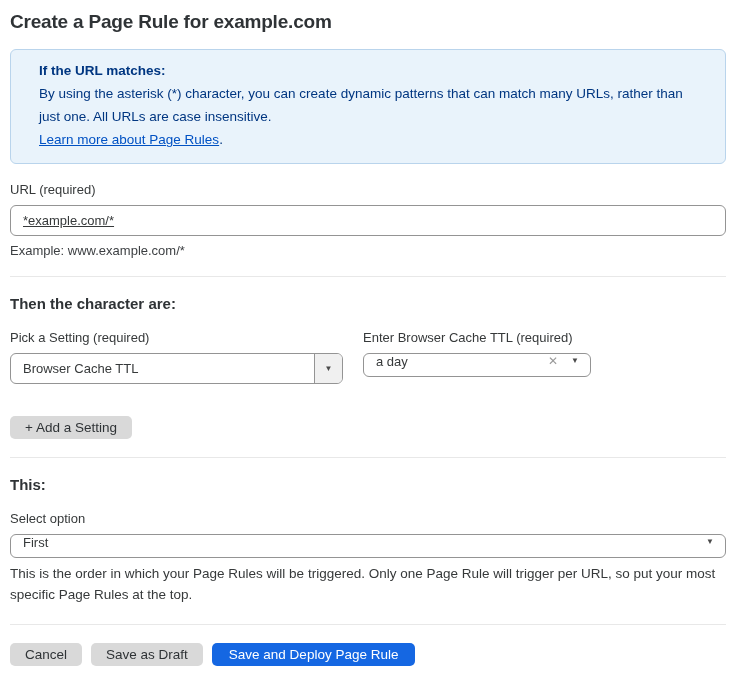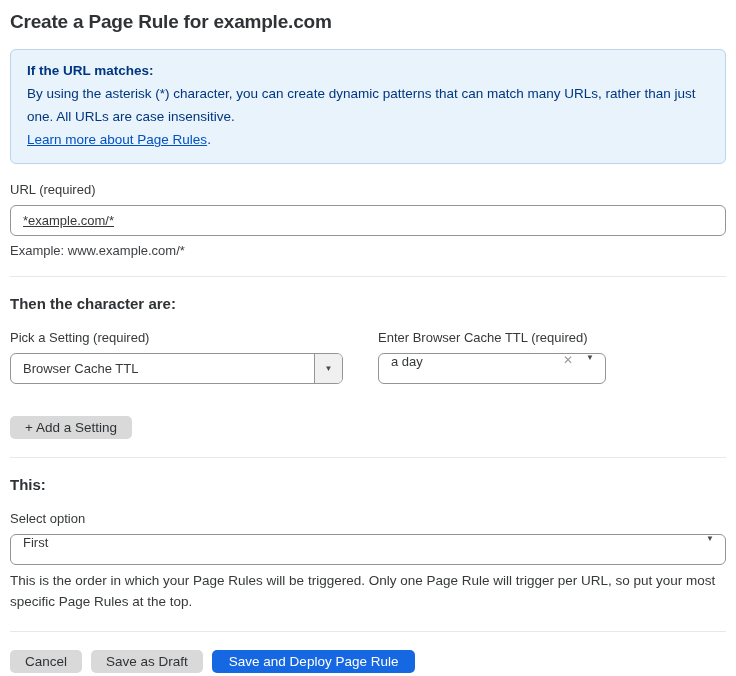--- a/index.html
+++ b/index.html
@@ -20,21 +20,21 @@
     margin: 0;
     padding-top: 11px;
     letter-spacing: -0.2px;
   }
 
   .info-box {
     margin-top: 16px;
     background: #e9f3fb;
     border: 1px solid #b9d4ec;
     border-radius: 6px;
-    padding: 9px 16px 12px;
+    padding: 9px 28px 12px;
     font-size: 13.5px;
     line-height: 23px;
     color: #003681;
   }
   .info-heading { font-weight: bold; }
   .info-link {
     color: #0051c3;
     text-decoration: underline;
     cursor: pointer;
   }
@@ -72,21 +72,21 @@
     margin: 18px 0 0;
   }
 
   .section-heading {
     font-size: 15px;
     font-weight: bold;
     color: #2f3336;
     margin: 18px 0 0;
   }
 
-  .settings-row { display: flex; gap: 35px; margin-top: 0; }
+  .settings-row { display: flex; gap: 20px; margin-top: 0; }
   .col-setting { width: 333px; }
   .col-ttl { width: 228px; }
 
   .select-split {
     display: flex;
     height: 31px;
     border: 1px solid #949494;
     border-radius: 6px;
     background: #fff;
     overflow: hidden;
@@ -112,21 +112,22 @@
   }
 
   .caret {
     font-size: 8px;
     color: #4a4a4a;
     line-height: 1;
   }
 
   .combo {
     display: flex;
-    height: 31px;
+    align-items: center;
+    height: 24px;
     border: 1px solid #949494;
     border-radius: 6px;
     background: #fff;
     padding: 0 11px 8px 12px;
     font-size: 13px;
     cursor: pointer;
   }
   .combo .value { flex: 1; color: #36393a; }
   .combo .clear {
     color: #9a9a9a;

